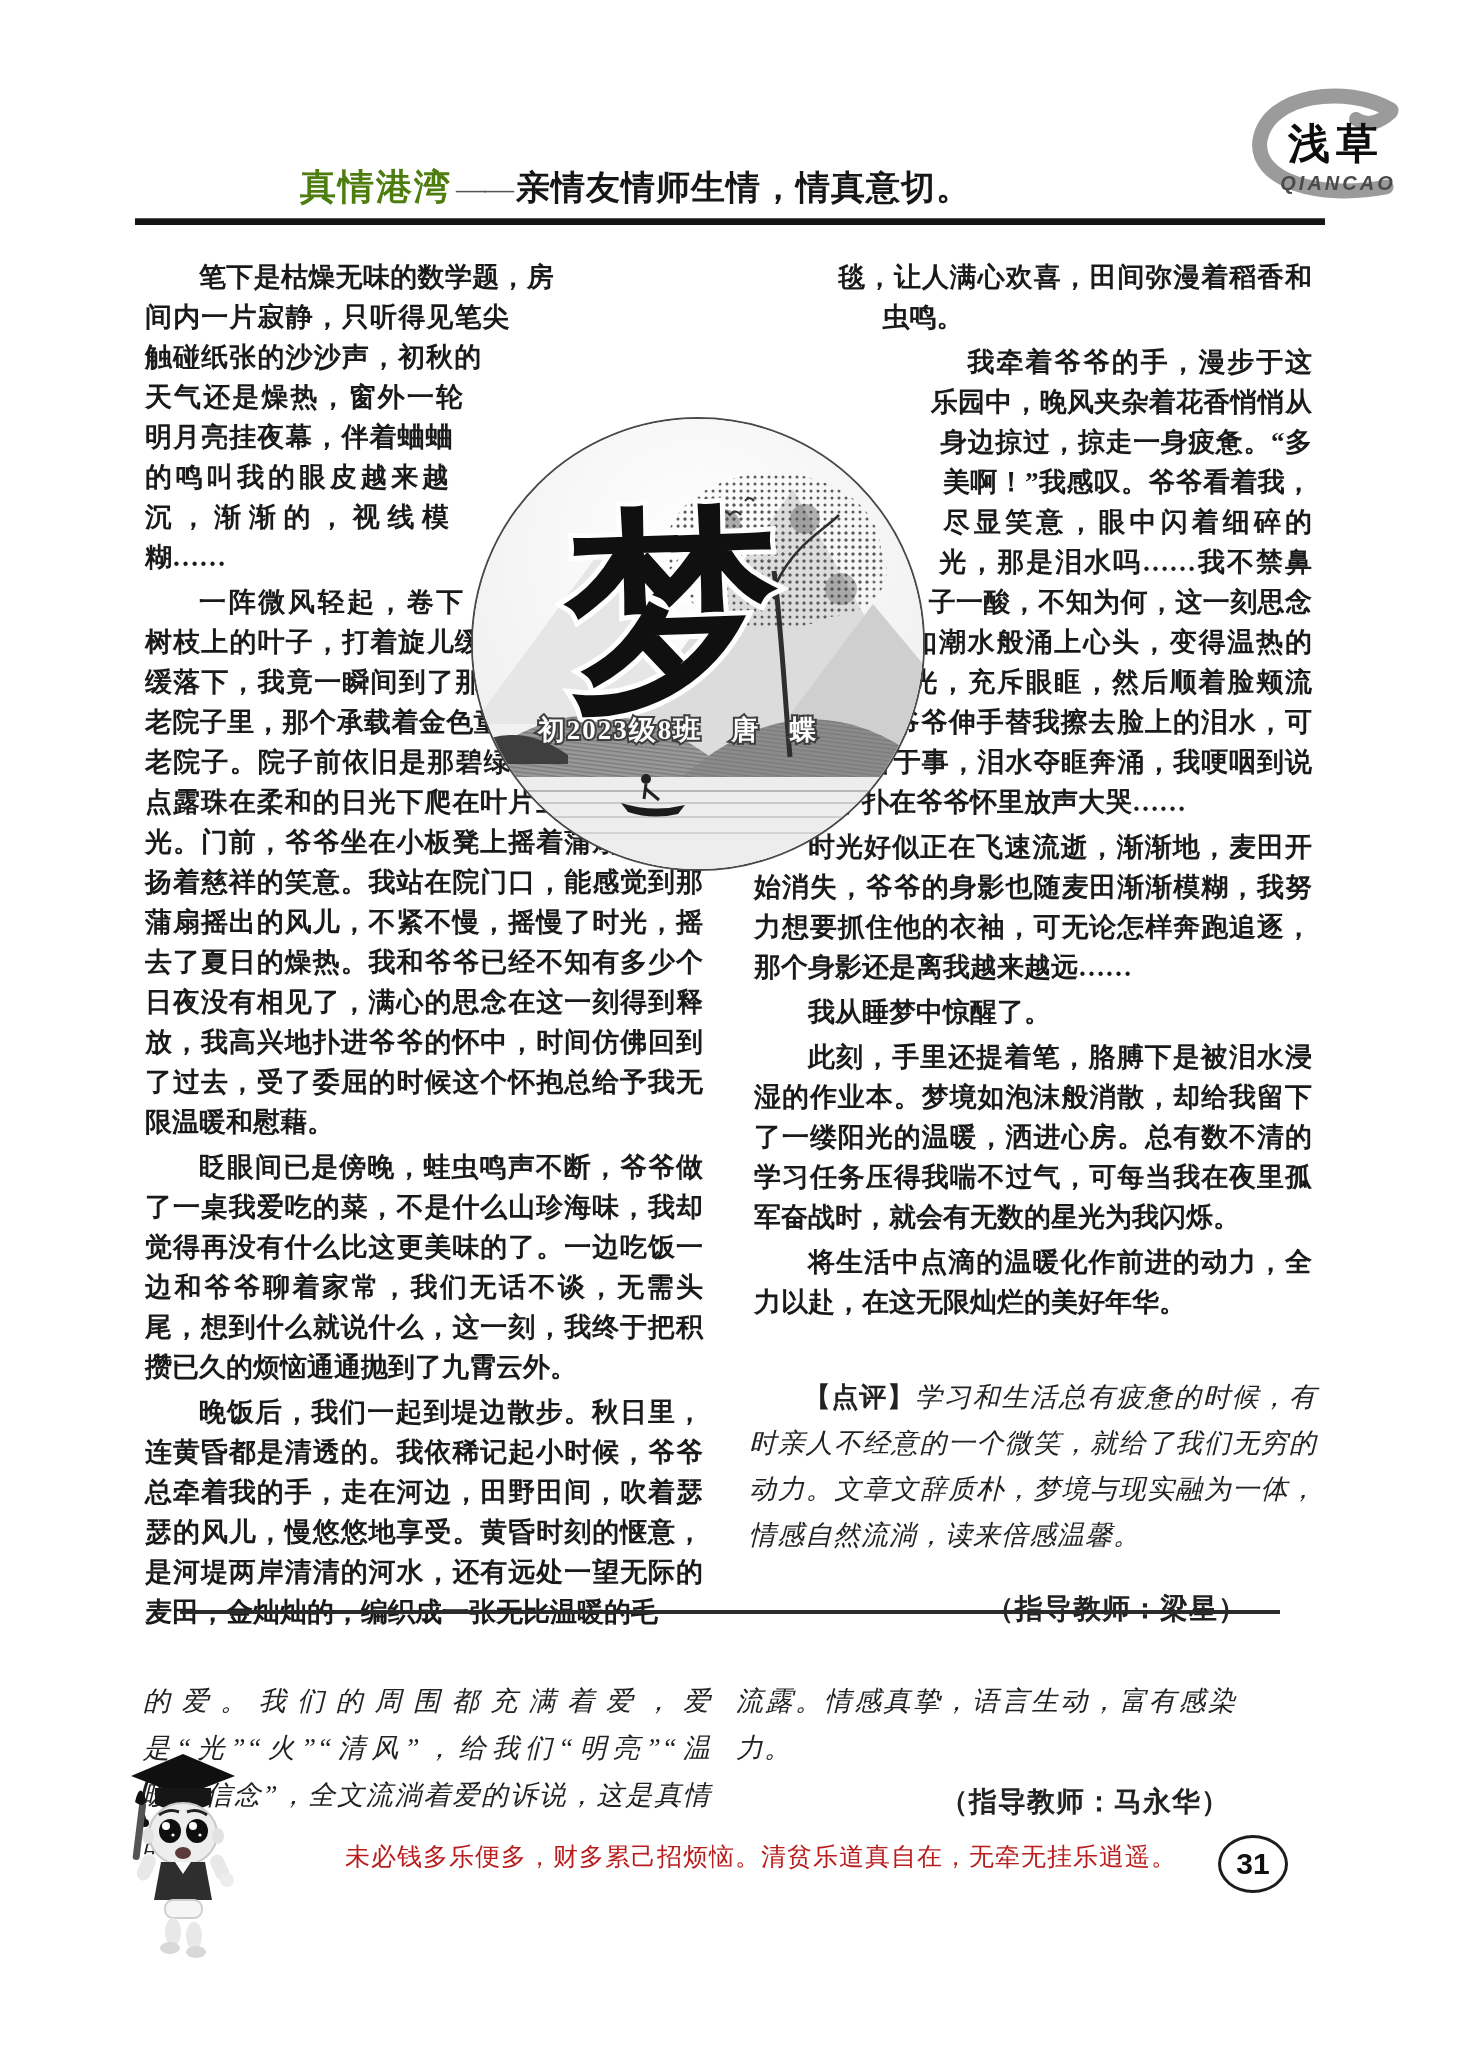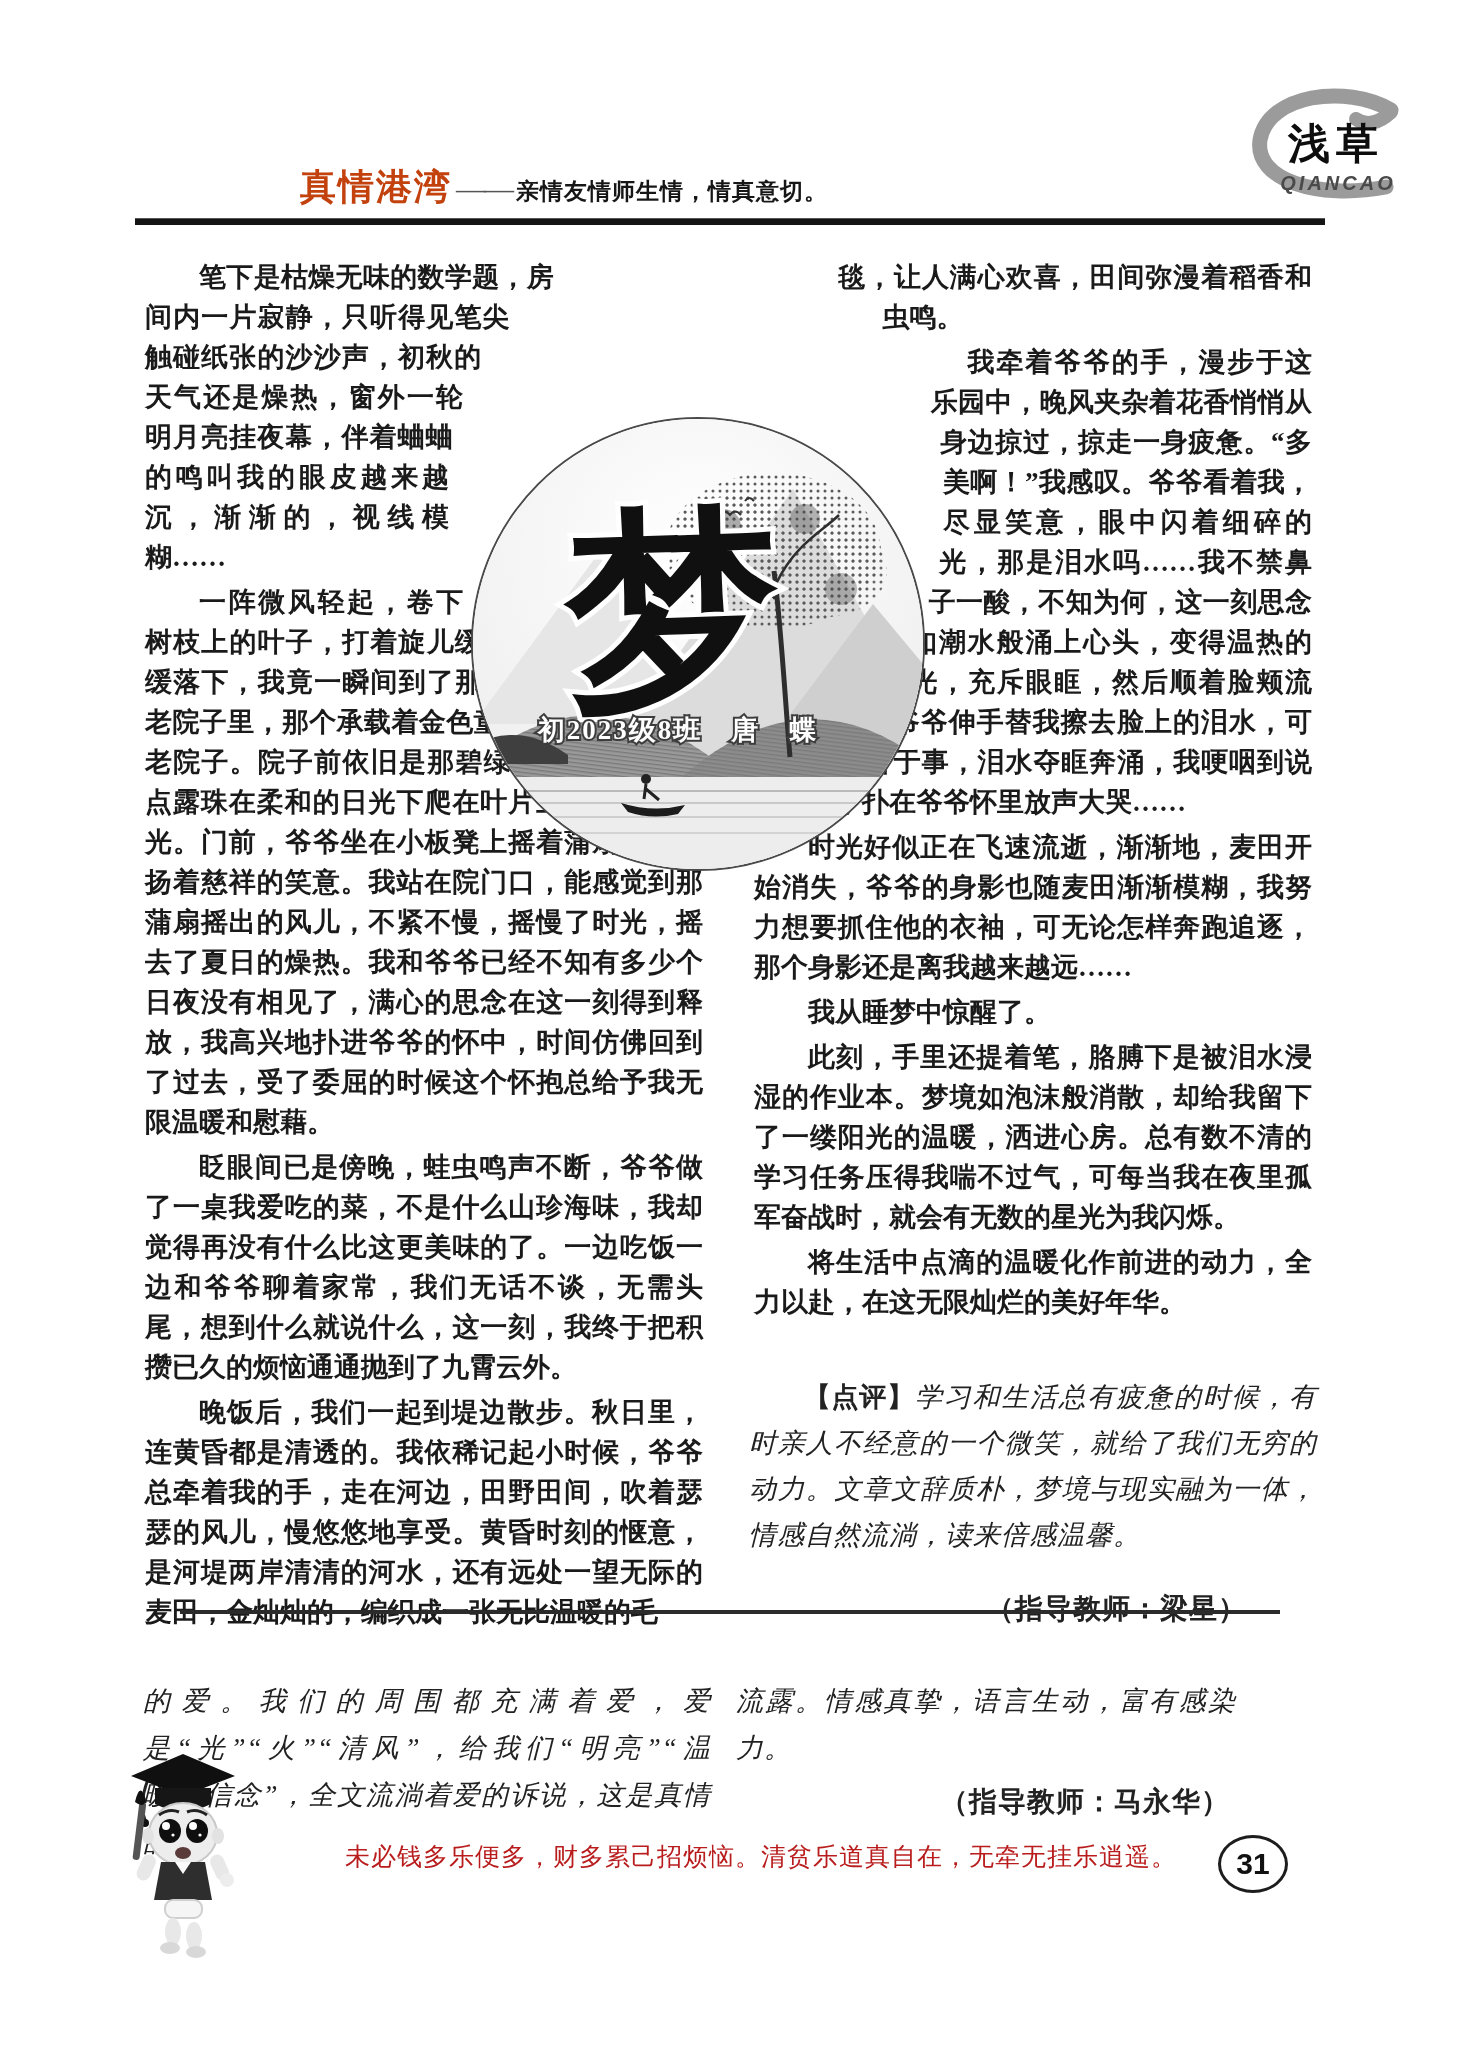--- a/index.html
+++ b/index.html
@@ -1,22 +1,22 @@
 <!DOCTYPE html>
 <html><head>
 <meta charset="utf-8">
 <style>
   html,body{margin:0;padding:0;background:#888;}
   #page{position:relative;width:1457px;height:2047px;background:#ffffff;overflow:hidden;
         font-family:"Liberation Serif","DejaVu Serif",serif;color:#1a1a1a;}
   
   .masthead{position:absolute;left:300px;top:163px;white-space:nowrap;}
-  .masthead .t1{font-family:"Liberation Sans","DejaVu Sans",sans-serif;font-weight:900;font-size:36px;letter-spacing:2px;color:#c2410c;}
+  .masthead .t1{font-family:"Liberation Sans","DejaVu Sans",sans-serif;font-weight:900;font-size:36px;letter-spacing:2px;color:#4d7c0f;}
   .masthead .dash{font-size:30px;color:#555;letter-spacing:-2px;margin:0 4px;}
-  .masthead .t2{font-weight:bold;font-size:23px;letter-spacing:1px;color:#161616;}
+  .masthead .t2{font-weight:bold;font-size:34px;letter-spacing:1px;color:#161616;}
   .rule{position:absolute;left:135px;top:218px;width:1190px;height:6px;background:#141414;border-top:1px solid #555;}
   .logo{position:absolute;left:1228px;top:88px;width:210px;height:118px;}
   
   .col{position:absolute;top:252px;width:568px;font-size:27px;line-height:40px;text-align:justify;}
   #col-left{left:140px;}
   #col-right{left:749px;}
   .col p{margin:5px;font-weight:bold;}
   .col p.indent{text-indent:2em;}
   .wrapL{float:right;width:259px;height:494px;margin-top:143px;shape-outside:circle(247px at 247px 247px);}
   .wrapR{float:left;width:194px;height:494px;margin-top:143px;shape-outside:circle(247px at -53px 247px);}

